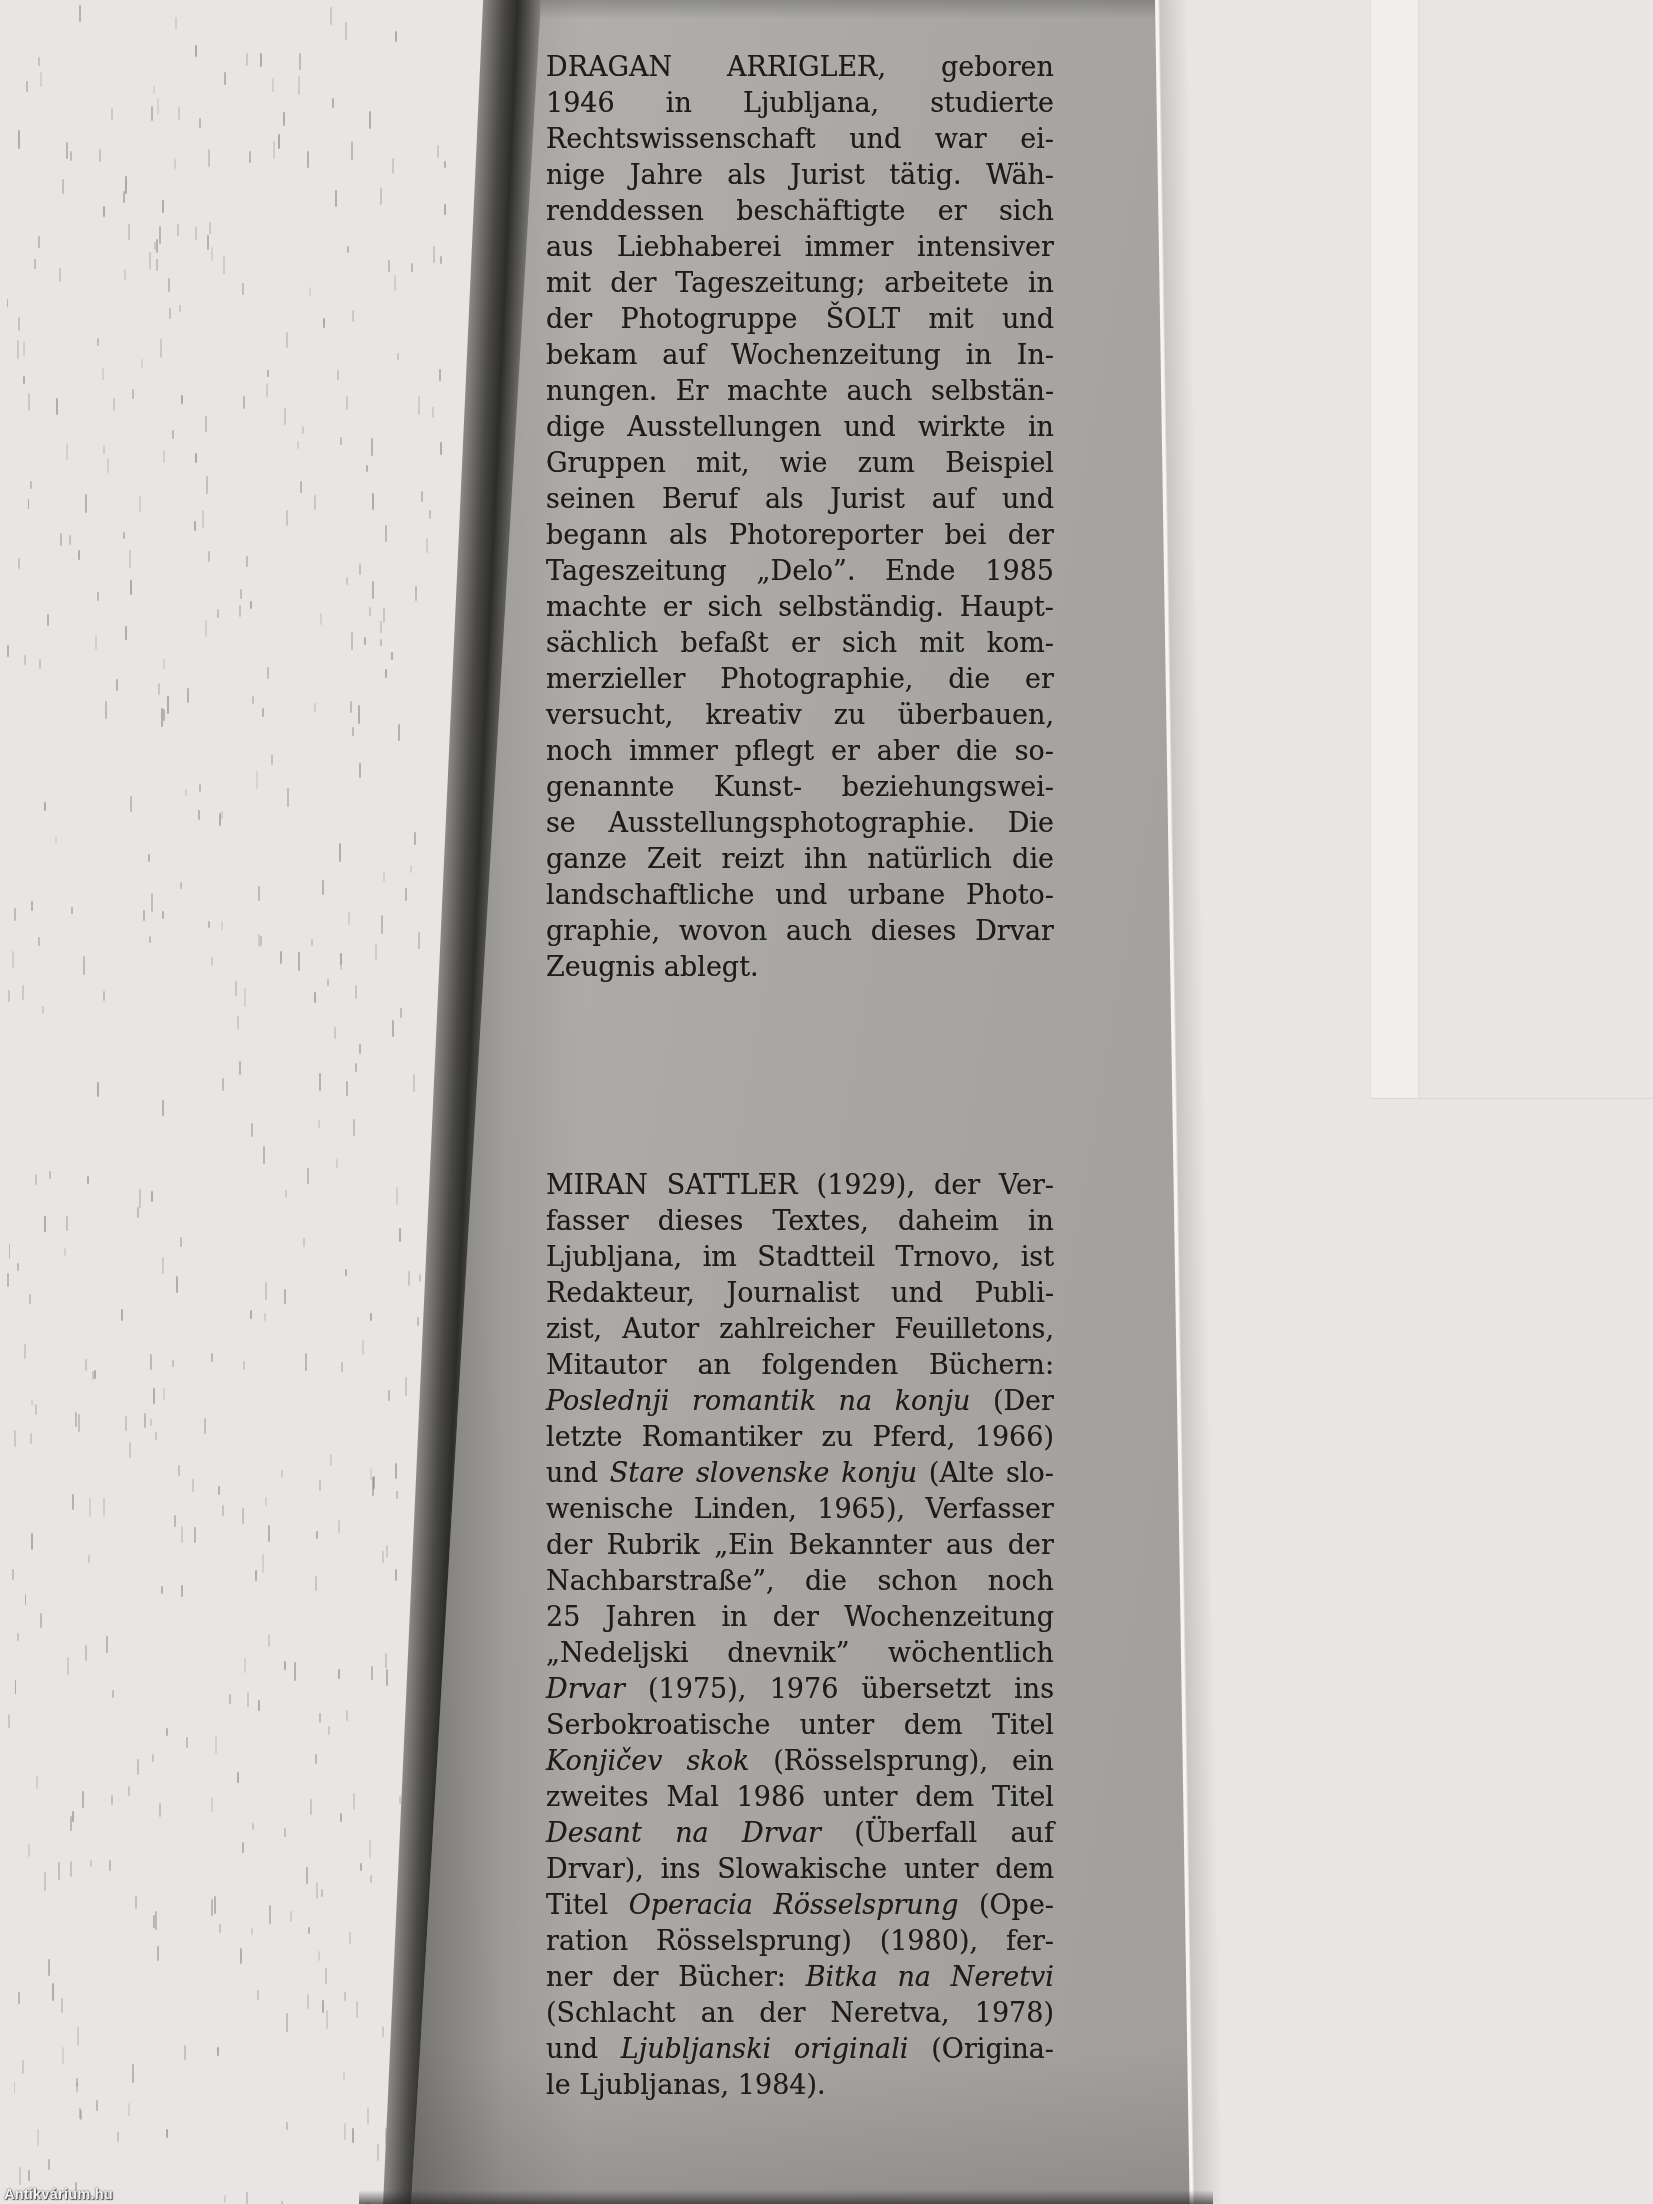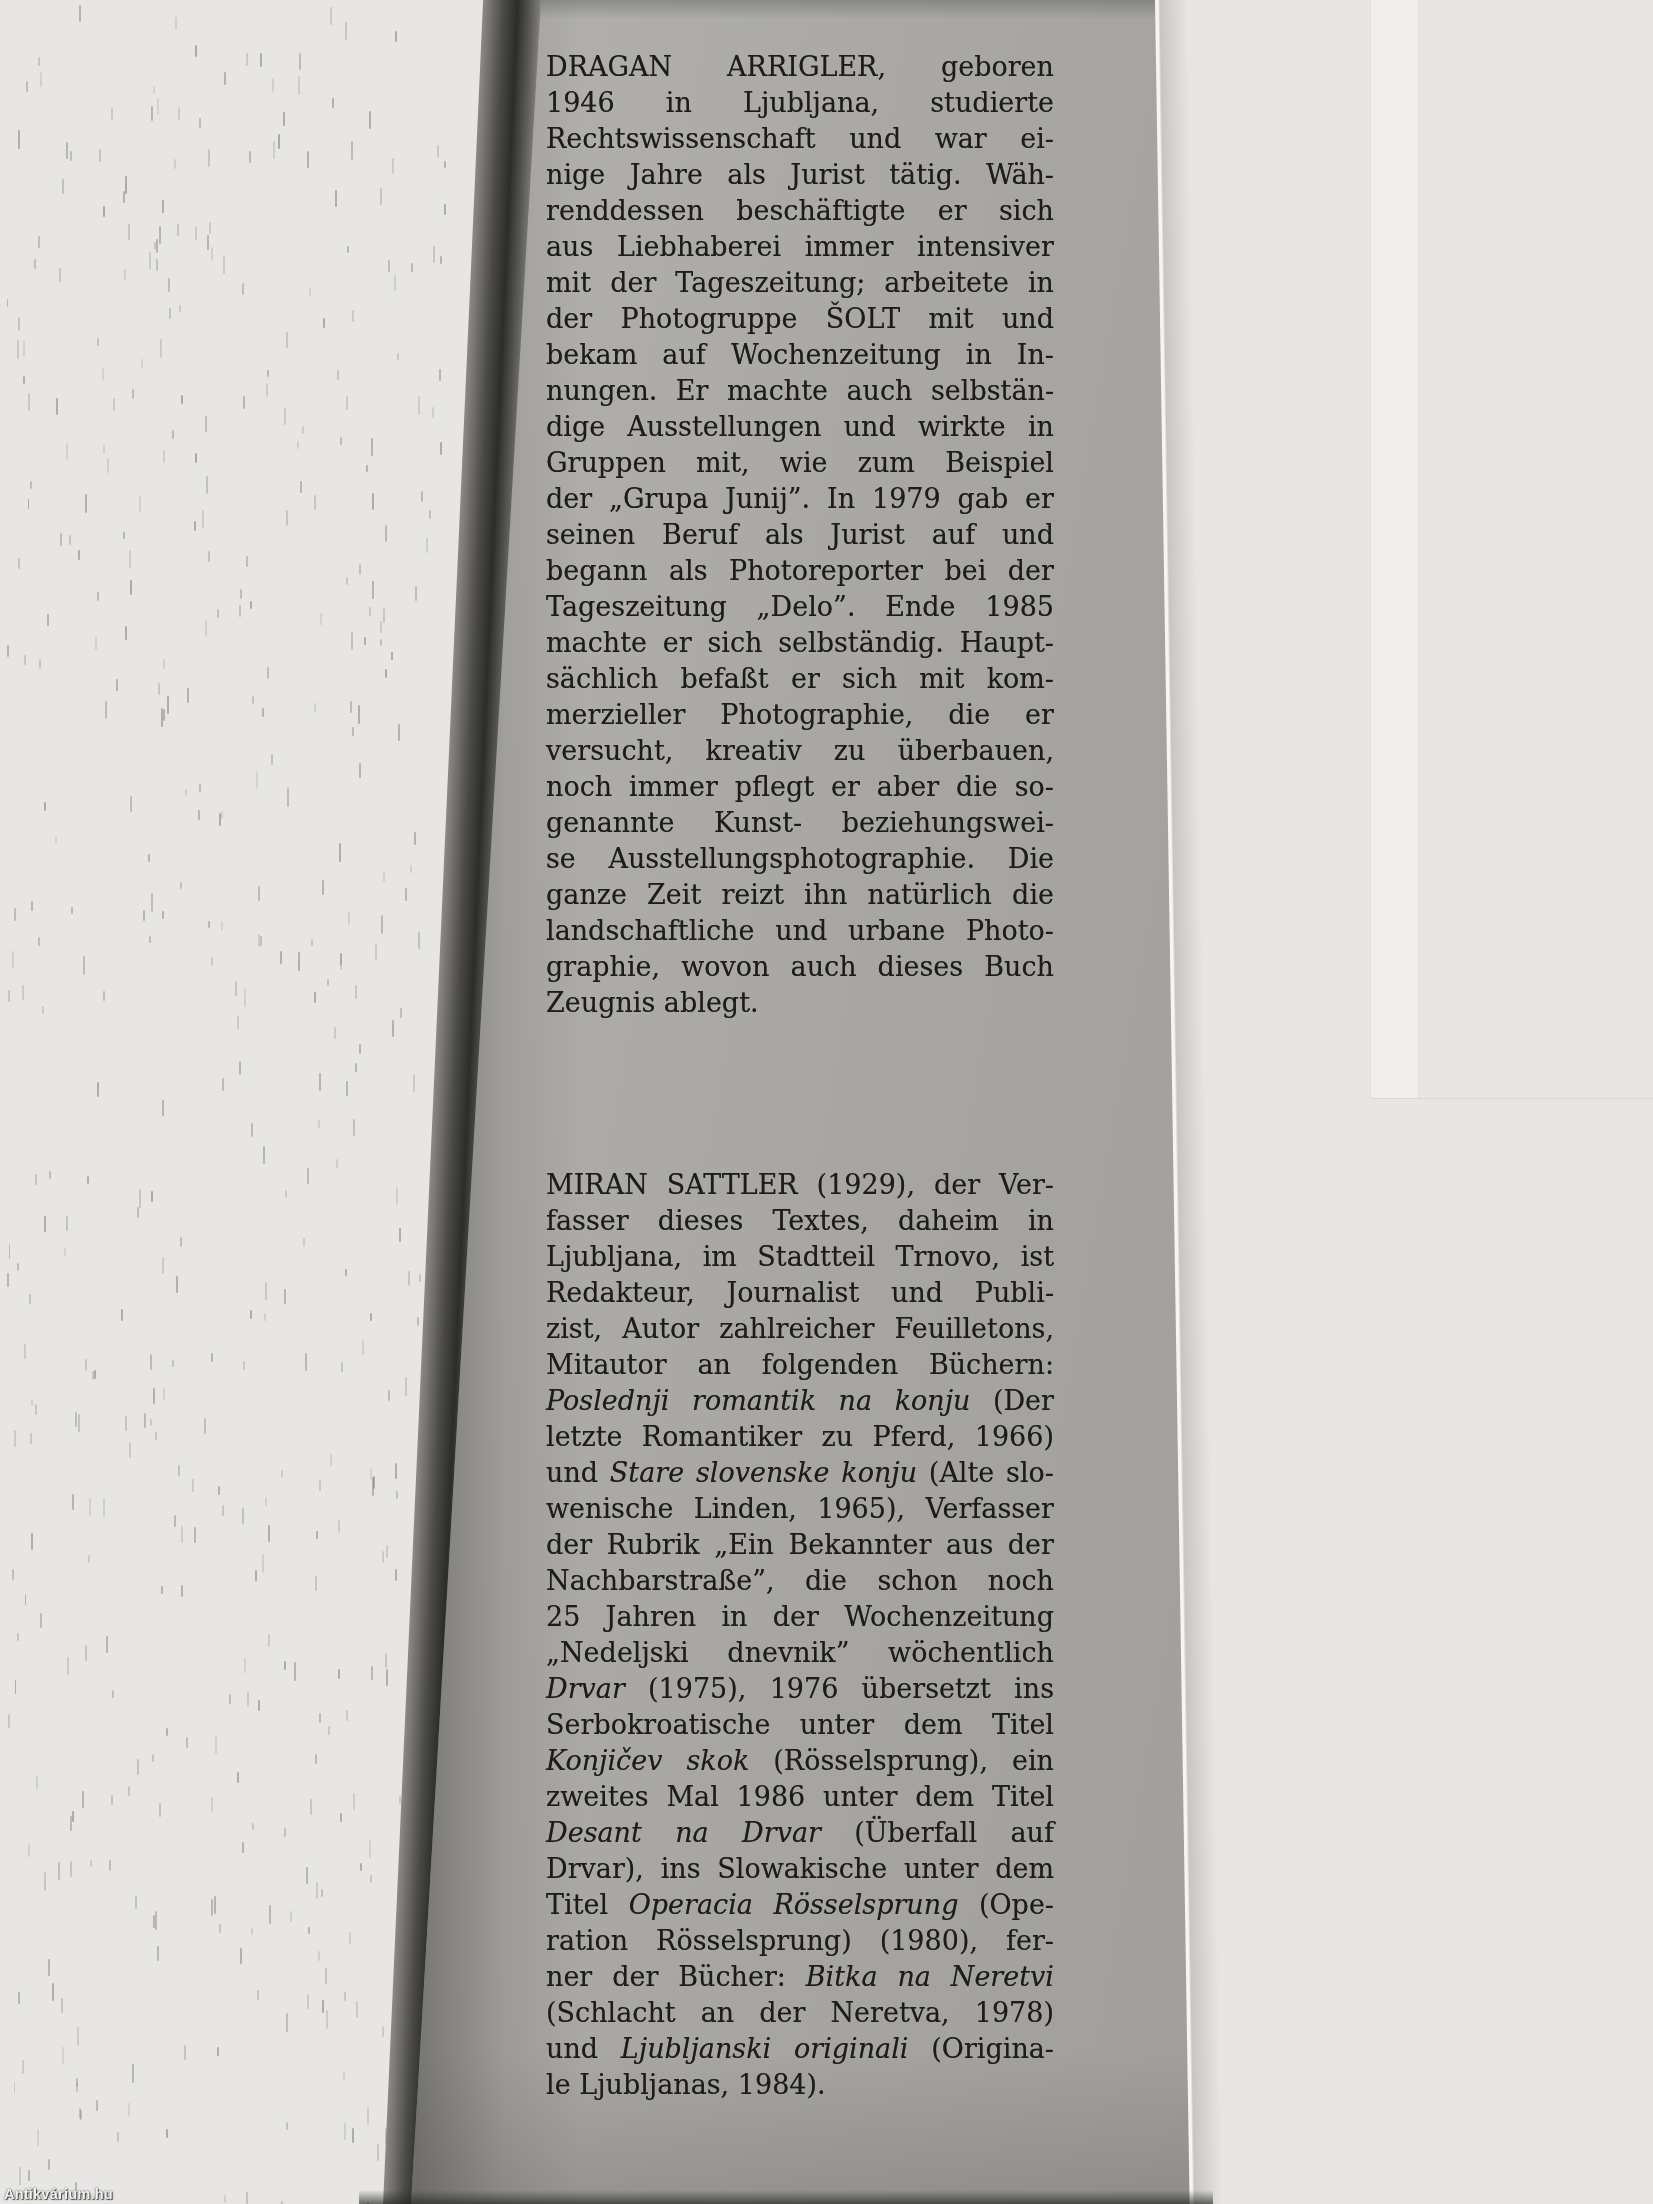--- a/index.html
+++ b/index.html
@@ -567,34 +567,33 @@
         <div class="line"><span>Rechtswissenschaft und war ei-</span></div>
         <div class="line"><span>nige Jahre als Jurist tätig. Wäh-</span></div>
         <div class="line"><span>renddessen beschäftigte er sich</span></div>
         <div class="line"><span>aus Liebhaberei immer intensiver</span></div>
         <div class="line"><span>mit der Tageszeitung; arbeitete in</span></div>
         <div class="line"><span>der Photogruppe ŠOLT mit und</span></div>
         <div class="line"><span>bekam auf Wochenzeitung in In-</span></div>
         <div class="line"><span>nungen. Er machte auch selbstän-</span></div>
         <div class="line"><span>dige Ausstellungen und wirkte in</span></div>
         <div class="line"><span>Gruppen mit, wie zum Beispiel</span></div>
-        <div class="line"><span>der „Grupa Junij”. In 1979 gab er</span></div>
         <div class="line"><span>seinen Beruf als Jurist auf und</span></div>
         <div class="line"><span>begann als Photoreporter bei der</span></div>
         <div class="line"><span>Tageszeitung „Delo”. Ende 1985</span></div>
         <div class="line"><span>machte er sich selbständig. Haupt-</span></div>
         <div class="line"><span>sächlich befaßt er sich mit kom-</span></div>
         <div class="line"><span>merzieller Photographie, die er</span></div>
         <div class="line"><span>versucht, kreativ zu überbauen,</span></div>
         <div class="line"><span>noch immer pflegt er aber die so-</span></div>
         <div class="line"><span>genannte Kunst- beziehungswei-</span></div>
         <div class="line"><span>se Ausstellungsphotographie. Die</span></div>
         <div class="line"><span>ganze Zeit reizt ihn natürlich die</span></div>
         <div class="line"><span>landschaftliche und urbane Photo-</span></div>
-        <div class="line"><span>graphie, wovon auch dieses Buch</span></div>
+        <div class="line"><span>graphie, wovon auch dieses Drvar</span></div>
         <div class="line last"><span>Zeugnis ablegt.</span></div>
       </div>
     <div id="bio-sattler" class="bio">
         <div class="line"><span>MIRAN SATTLER (1929), der Ver-</span></div>
         <div class="line"><span>fasser dieses Textes, daheim in</span></div>
         <div class="line"><span>Ljubljana, im Stadtteil Trnovo, ist</span></div>
         <div class="line"><span>Redakteur, Journalist und Publi-</span></div>
         <div class="line"><span>zist, Autor zahlreicher Feuilletons,</span></div>
         <div class="line"><span>Mitautor an folgenden Büchern:</span></div>
         <div class="line"><em>Poslednji romantik na konju</em><span> (Der</span></div>

